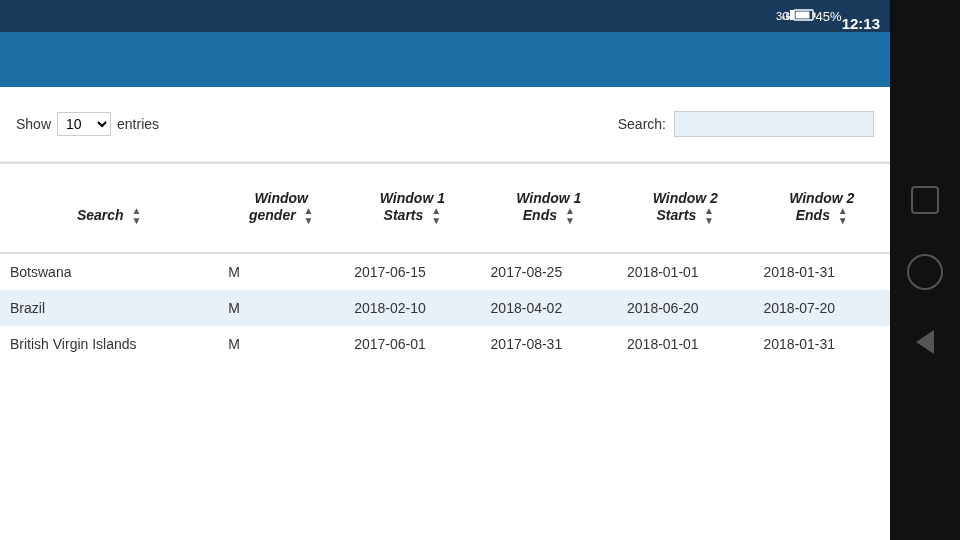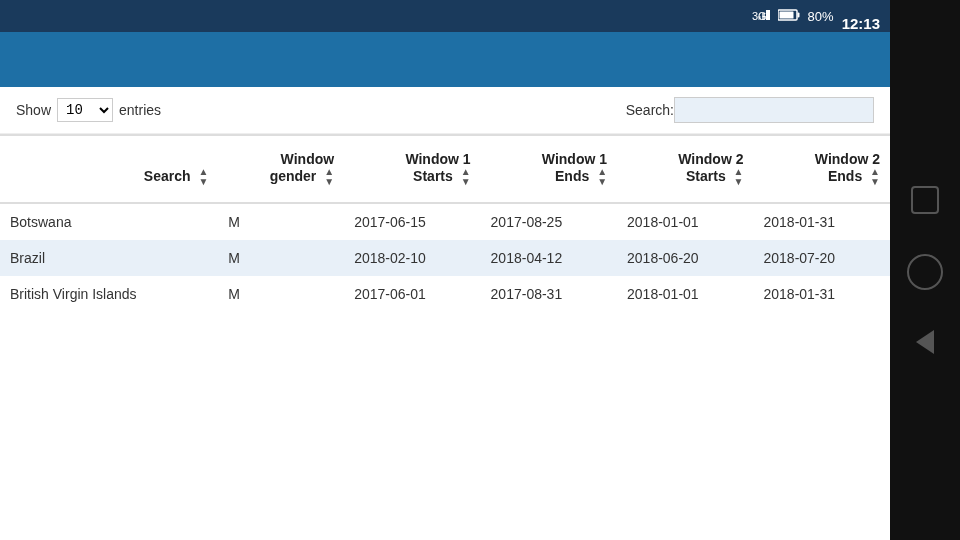--- a/index.html
+++ b/index.html
@@ -26,59 +26,58 @@
     
     .status-bar {
       background: #1a3a5c;
       height: 28px;
       display: flex;
       align-items: center;
       justify-content: flex-end;
       padding: 16px 10px;
       color: white;
       font-size: 13px;
-      gap: 8px;
       text-align: center;
     }
 
     
     .header-banner {
       background: #1e6fa5;
       height: 55px;
     }
 
     
     .controls-bar {
       display: flex;
       align-items: center;
       justify-content: space-between;
-      padding: 10px 16px;
+      padding: 24px 16px;
       background: #fff;
       border-bottom: 1px solid #eee;
     }
 
     .show-entries {
       display: flex;
       align-items: center;
       gap: 6px;
       color: #333;
     }
 
     .entries-select {
       border: 1px solid #ccc;
       padding: 2px 4px;
       background: #fff;
       font-size: 14px;
       cursor: pointer;
-      font-family: Liberation Mono, monospace;
     }
 
     .search-area {
       display: flex;
       align-items: center;
+      gap: 8px;
       color: #333;
     }
 
     .search-input {
       border: 1px solid #ccc;
       background: #e8f0f8;
       padding: 4px 8px;
       width: 200px;
       font-size: 14px;
     }
@@ -94,26 +93,27 @@
       border-collapse: collapse;
     }
 
     thead tr {
       background: #fff;
       border-top: 2px solid #ddd;
       border-bottom: 2px solid #ddd;
     }
 
     thead th {
-      padding: 15px 10px;
-      text-align: right;
+      padding: 26px 10px;
+      text-align: center;
       font-weight: bold;
       color: #222;
       white-space: nowrap;
       vertical-align: bottom;
+      font-style: italic;
     }
 
     .sort-icons {
       display: inline-flex;
       flex-direction: column;
       margin-left: 4px;
       vertical-align: middle;
       color: #555;
       font-size: 10px;
       line-height: 1;
@@ -188,21 +188,21 @@
         <polygon points="6,8 9,8 9,12 6,12" fill="white" opacity="0.4"></polygon>
       </svg>
     </span>
     <span>
       <svg width="22" height="12" viewBox="0 0 22 12" fill="white">
         <rect x="0" y="1" width="19" height="10" rx="1" fill="none" stroke="white" stroke-width="1.5"></rect>
         <rect x="19.5" y="3.5" width="2" height="5" rx="1" fill="white"></rect>
         <rect x="1.5" y="2.5" width="14" height="7" rx="0.5" fill="white"></rect>
       </svg>
     </span>
-    <span>80%</span>
+    <span>45%</span>
     <span style="font-weight:bold;font-size:15px;margin-top:14px;">12:13</span>
   </div>
 
   <div class="header-banner"></div>
 
   <div class="controls-bar">
     <div class="show-entries">
       <span>Show</span>
       <select class="entries-select">
         <option>10</option>
@@ -254,21 +254,21 @@
             <td>M</td>
             <td>2017-06-15</td>
             <td>2017-08-25</td>
             <td>2018-01-01</td>
             <td>2018-01-31</td>
           </tr>
           <tr>
             <td>Brazil</td>
             <td>M</td>
             <td>2018-02-10</td>
-            <td>2018-04-12</td>
+            <td>2018-04-02</td>
             <td>2018-06-20</td>
             <td>2018-07-20</td>
           </tr>
           <tr>
             <td>British Virgin Islands</td>
             <td>M</td>
             <td>2017-06-01</td>
             <td>2017-08-31</td>
             <td>2018-01-01</td>
             <td>2018-01-31</td>

